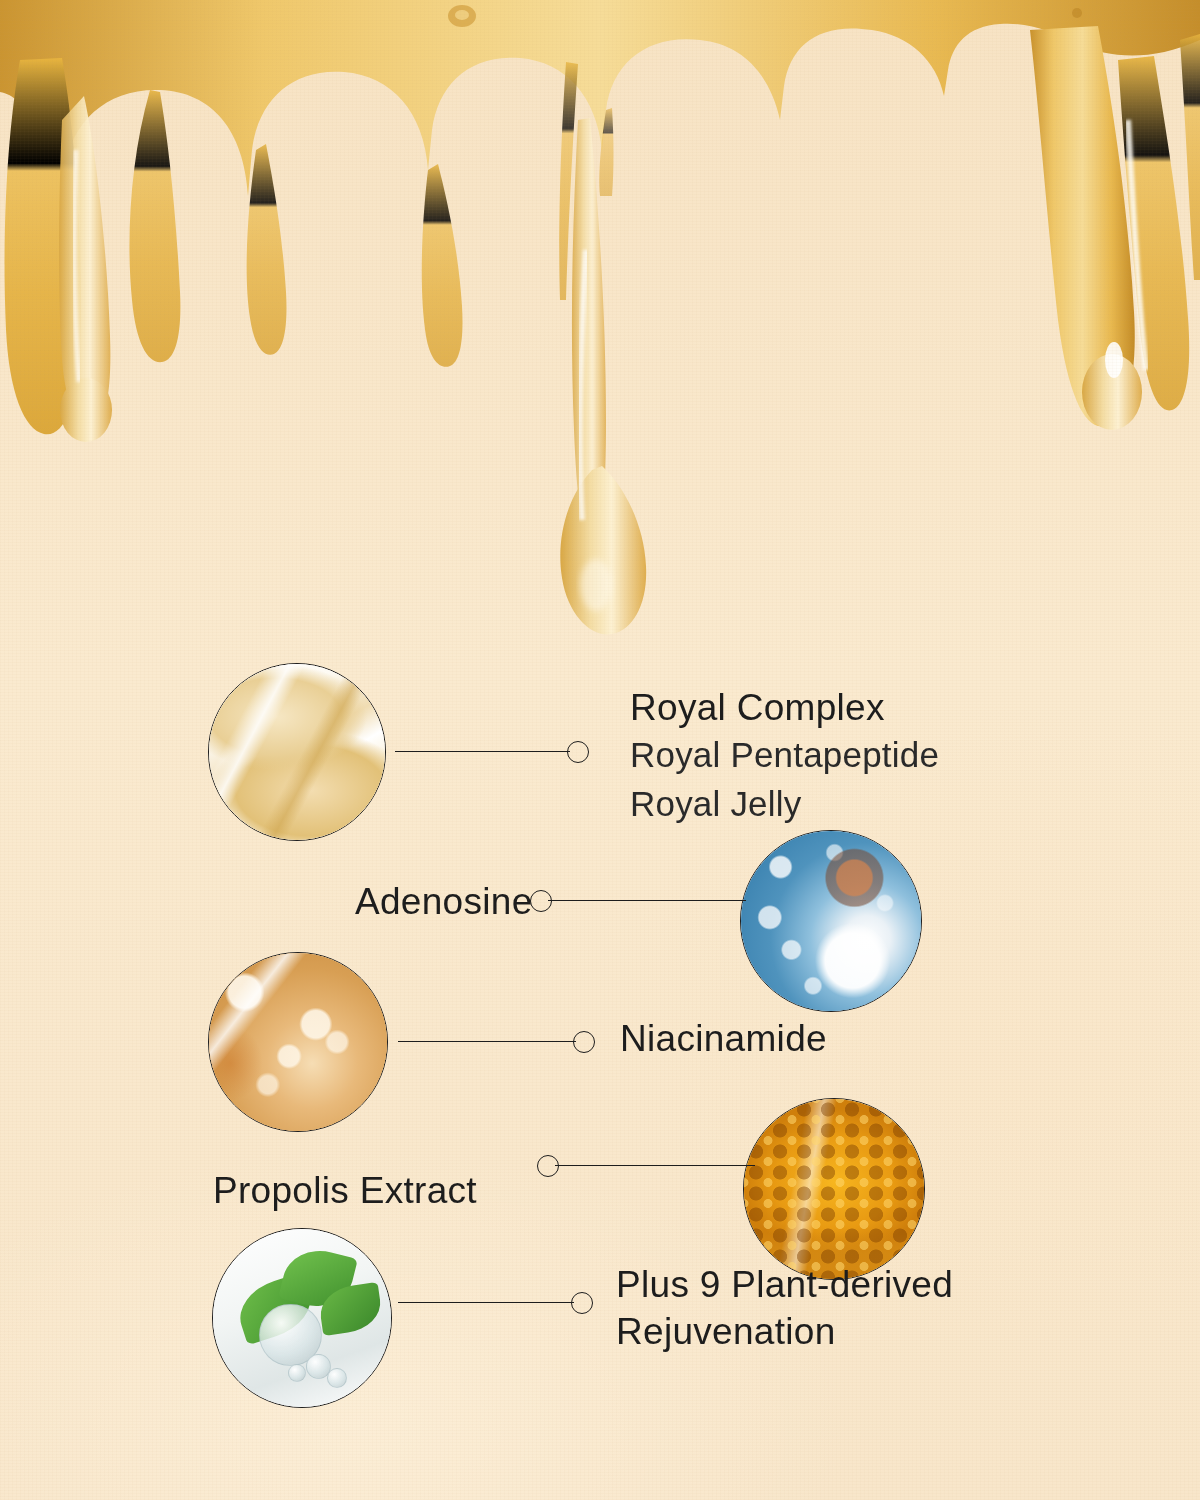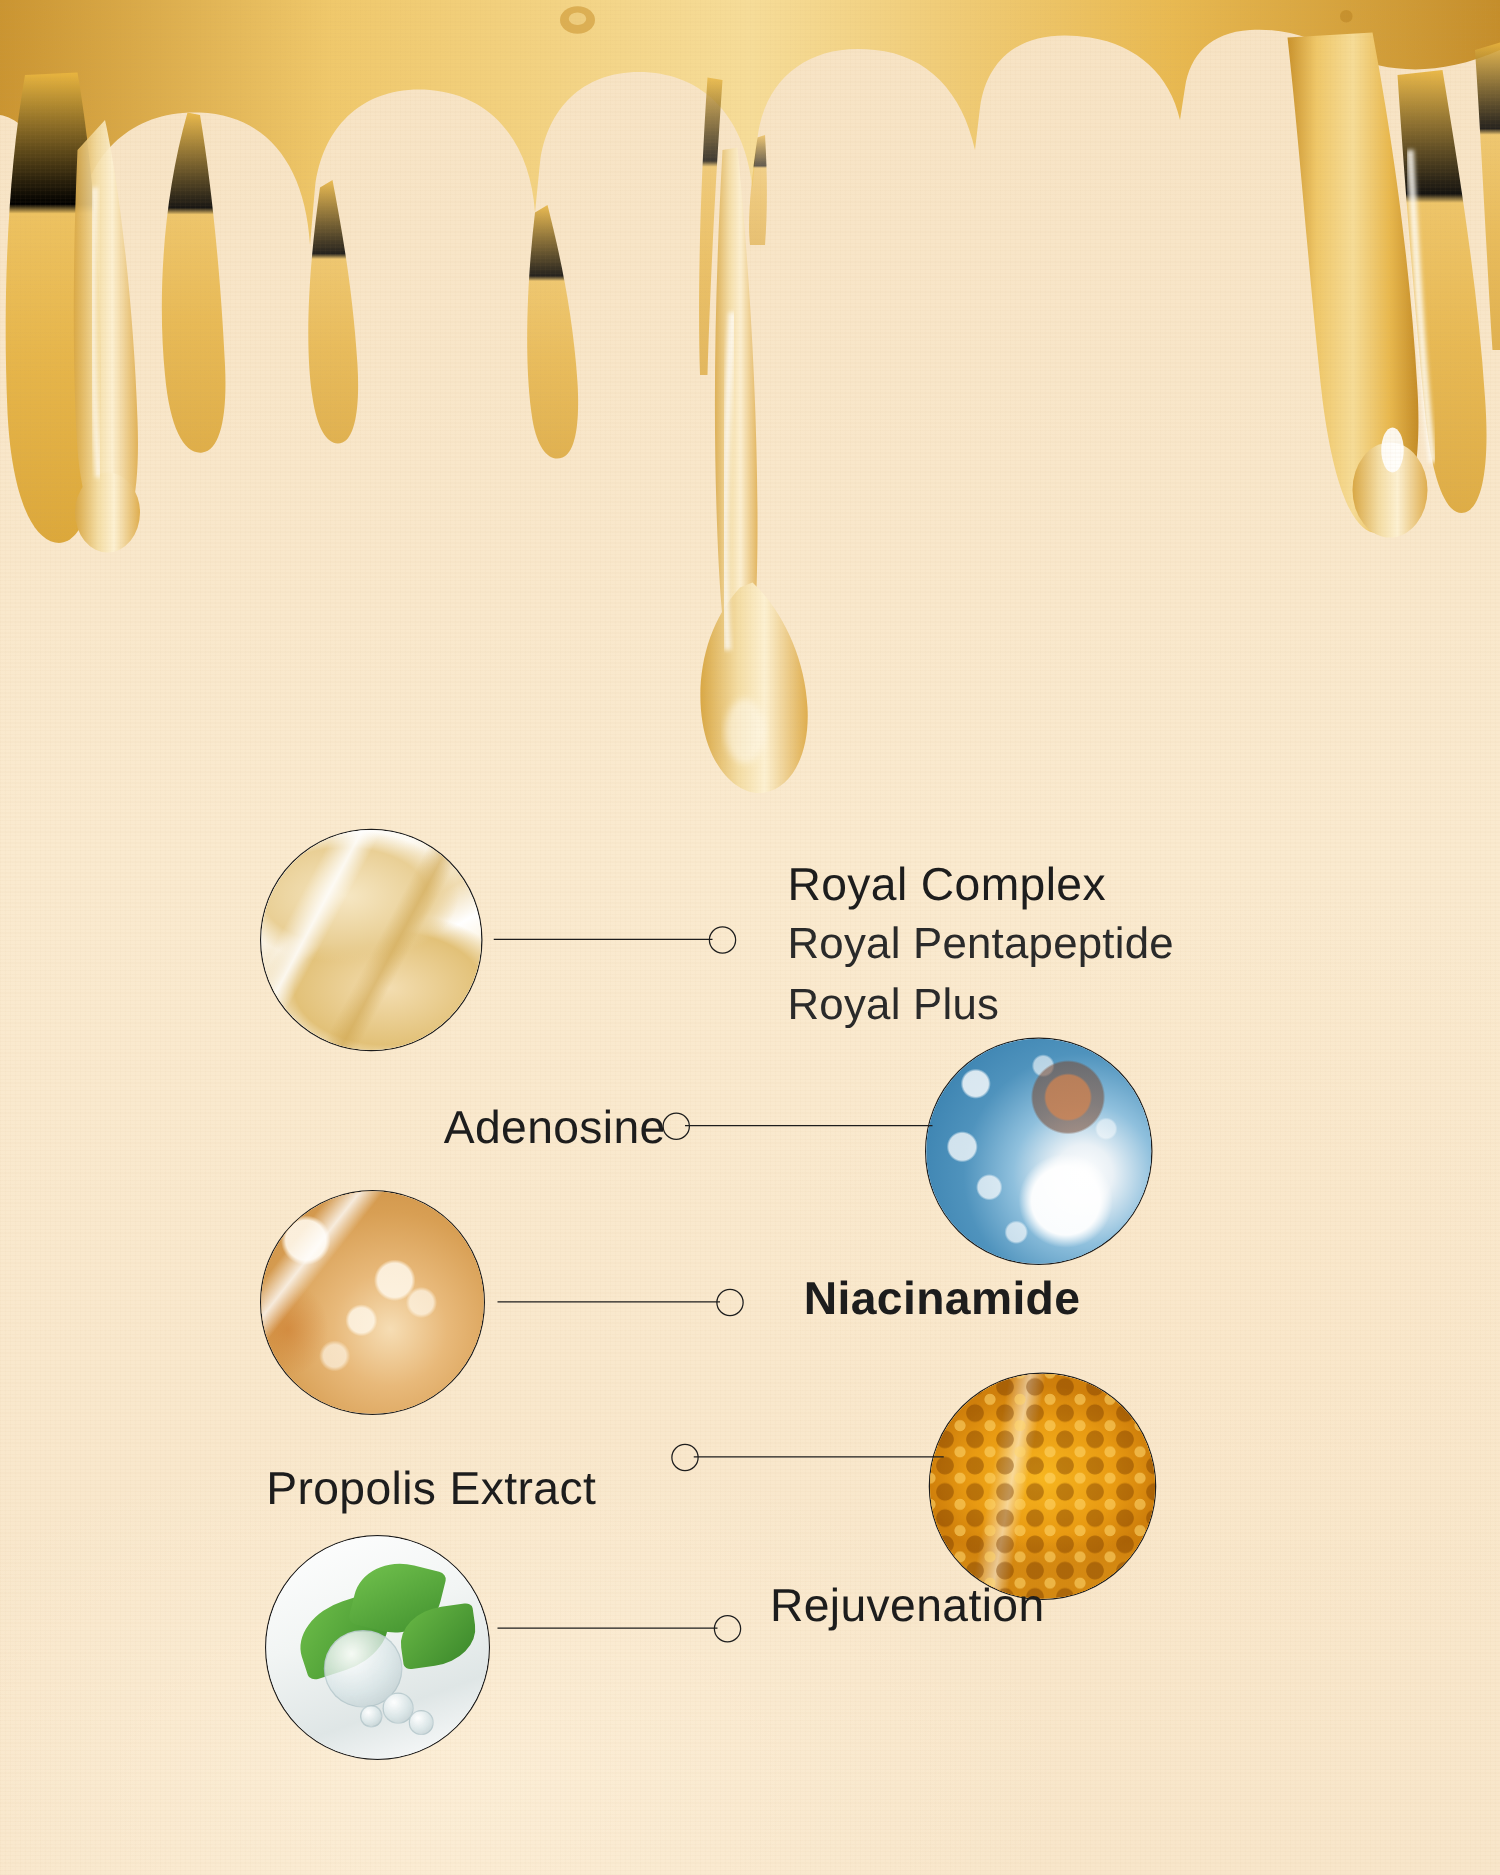--- a/index.html
+++ b/index.html
@@ -246,42 +246,42 @@
     <div class="thumb" style="left:208px;top:663px;width:176px;height:176px;">
       <div class="art art-balm"></div>
     </div>
     <div class="conn" style="left:395px;top:731px;width:200px;height:40px;">
       <div class="ln" style="left:0;width:175px;"></div>
       <div class="dot" style="left:172px;"></div>
     </div>
     <div class="label" style="left:630px;top:687px;">
       <div class="head">Royal Complex</div>
       <div class="sub">Royal Pentapeptide</div>
-      <div class="sub">Royal Plus</div>
+      <div class="sub">Royal Jelly</div>
     </div>
 
     <div class="thumb" style="left:740px;top:830px;width:180px;height:180px;">
       <div class="art art-water"></div>
     </div>
     <div class="conn" style="left:530px;top:880px;width:215px;height:40px;">
       <div class="dot" style="left:0;"></div>
       <div class="ln" style="left:18px;width:198px;"></div>
     </div>
     <div class="label" style="left:311px;top:881px;margin-left:44px;">
       <div class="head">Adenosine</div>
     </div>
 
     <div class="thumb" style="left:208px;top:952px;width:178px;height:178px;">
       <div class="art art-amber"></div>
     </div>
     <div class="conn" style="left:398px;top:1021px;width:210px;height:40px;">
       <div class="ln" style="left:0;width:178px;"></div>
       <div class="dot" style="left:175px;"></div>
     </div>
-    <div class="label" style="left:643px;top:1018px;font-weight:bold;">
+    <div class="label" style="left:620px;top:1018px;">
       <div class="head">Niacinamide</div>
     </div>
 
     <div class="thumb" style="left:743px;top:1098px;width:180px;height:180px;">
       <div class="art art-comb">
         <div class="gloss"></div>
       </div>
     </div>
     <div class="conn" style="left:537px;top:1145px;width:215px;height:40px;">
       <div class="dot" style="left:0;"></div>
@@ -303,17 +303,18 @@
         <div class="drop" style="left:52%;top:70%;width:13%;height:13%;"></div>
         <div class="drop" style="left:42%;top:76%;width:9%;height:9%;"></div>
         <div class="drop" style="left:64%;top:78%;width:10%;height:10%;"></div>
       </div>
     </div>
     <div class="conn" style="left:398px;top:1282px;width:210px;height:40px;">
       <div class="ln" style="left:0;width:176px;"></div>
       <div class="dot" style="left:173px;"></div>
     </div>
     <div class="label two" style="left:616px;top:1262px;">
+      <div class="head">Plus 9 Plant-derived</div>
       <div class="head">Rejuvenation</div>
     </div>
 
   </div>
 </div>
 
 </body></html>

